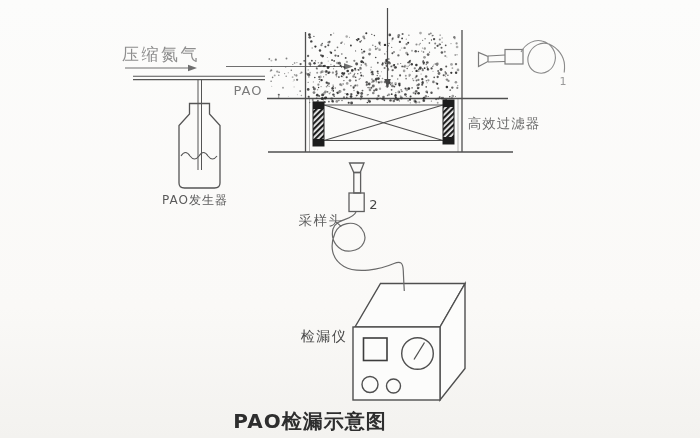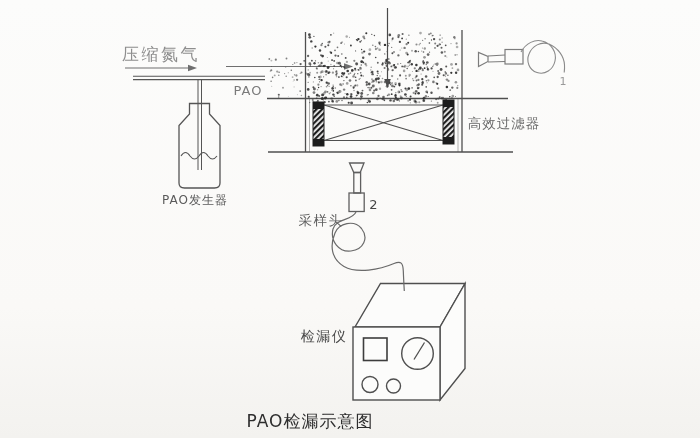--- a/index.html
+++ b/index.html
@@ -18,21 +18,21 @@
     white-space:nowrap;line-height:1;
   }
   .lbl-nitrogen{font-size:17px;color:#8e8e8e;letter-spacing:2.5px;}
   .lbl-pao{font-size:13px;color:#7a7a7a;letter-spacing:1px;}
   .lbl-generator{font-size:12px;color:#5a5a5a;letter-spacing:1px;}
   .lbl-hepa{font-size:13.5px;color:#6a6a6a;letter-spacing:1px;}
   .lbl-sampling{font-size:13.5px;color:#5f5f5f;letter-spacing:1.5px;}
   .lbl-num2{font-size:13px;color:#454545;}
   .lbl-num1{font-size:11px;color:#9a9a9a;}
   .lbl-detector{font-size:14px;color:#4a4a4a;letter-spacing:1.5px;}
-  .lbl-title{font-size:17px;font-weight:normal;color:#2e2e2e;letter-spacing:1px;}
+  .lbl-title{font-size:20px;font-weight:bold;color:#2e2e2e;letter-spacing:1px;}
 </style>
 </head>
 <body>
 
 <div class="canvas">
 
   <svg width="700" height="438" viewBox="0 0 700 438">
     <defs>
       <pattern id="hatch" width="4" height="4" patternUnits="userSpaceOnUse" patternTransform="rotate(45)">
         <rect width="4" height="4" fill="#f2f2f2"></rect>

